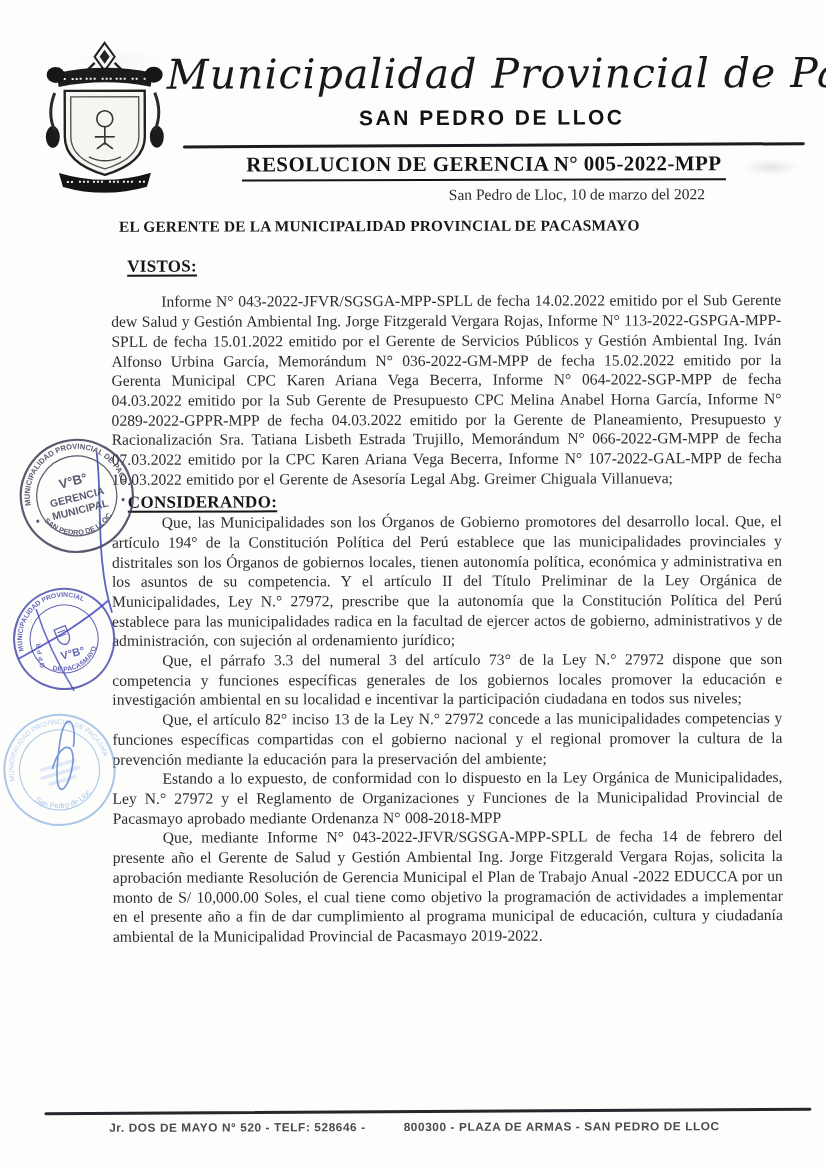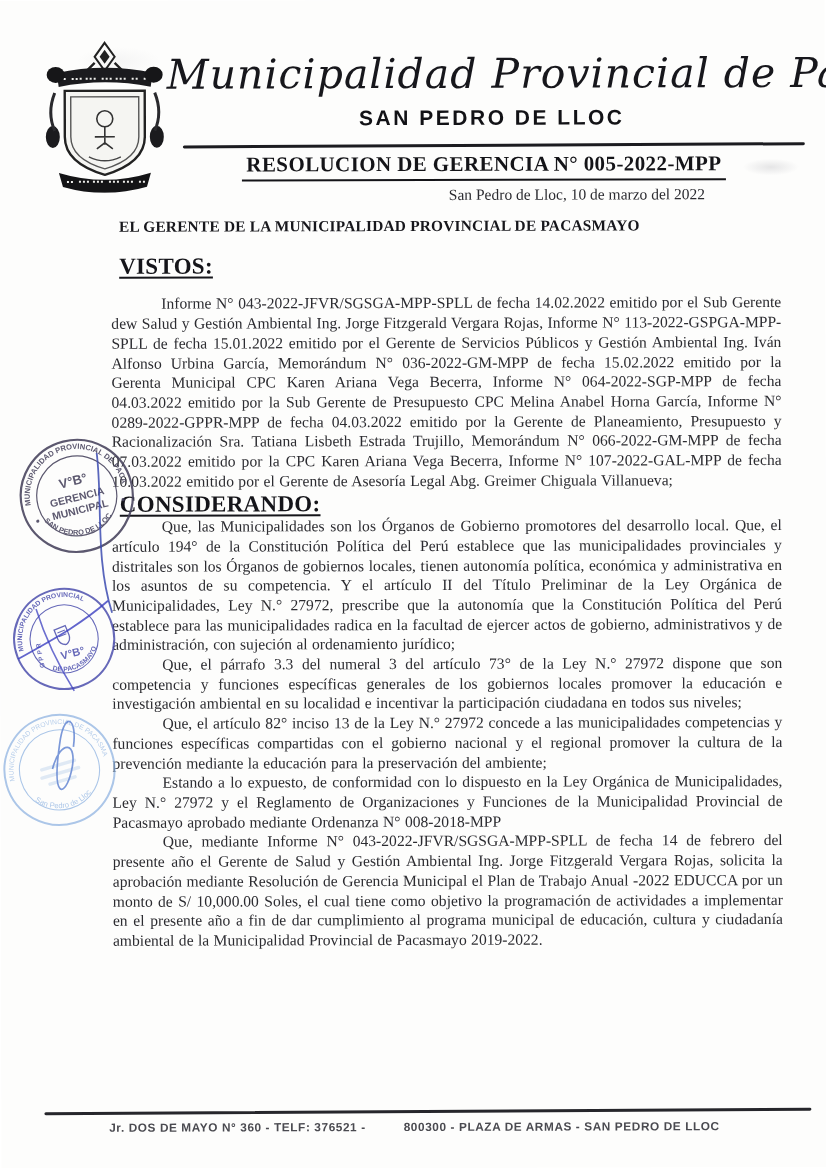--- a/index.html
+++ b/index.html
@@ -56,23 +56,23 @@
   .main{
     position:absolute;left:112px;right:44px;top:216px;
     color:#2c2c31;font-size:15.6px;line-height:19.7px;
   }
   .addressee{
     font-weight:bold;color:#17171c;font-size:15.4px;letter-spacing:.2px;
     margin:0 0 0 8px;
   }
   .sec-heading{
     display:inline-block;
-    font-weight:bold;color:#15151a;font-size:23px;
+    font-weight:bold;color:#15151a;font-size:17px;
     text-decoration:underline;text-underline-offset:3px;text-decoration-thickness:2px;
-    margin:0 0 0 8px;letter-spacing:.3px;
+    margin:0 0 0 16px;letter-spacing:.3px;
   }
   .vistos-heading{margin-top:20px;}
   .considerando-heading{margin-top:4px;}
   .main p{
     margin:0;text-align:justify;text-indent:50px;
     word-spacing:.5px;
   }
   .main p.first{margin-top:16px;}
   
   .stamp{position:absolute;pointer-events:none;}
@@ -207,17 +207,17 @@
     <path d="M 97,22 C 103,70 95,128 112,182" fill="none" stroke="#3c4bb0" stroke-width="1.8" opacity=".85"></path>
 
     <path d="M 18,228 C 46,212 78,196 108,170" fill="none" stroke="#3b3fc0" stroke-width="1.8" opacity=".8"></path>
     <path d="M 36,178 C 46,210 58,234 74,260" fill="none" stroke="#3b3fc0" stroke-width="1.6" opacity=".75"></path>
 
     <path d="M 52,338 c 8,-30 26,-28 19,2 c -6,26 -21,32 -11,-32 c 5,-28 17,-20 13,8" fill="none" stroke="#5b7fd0" stroke-width="1.7" opacity=".8"></path>
   </svg>
 
   <div class="footer-rule"></div>
   <div class="footer-text">
-    <span>Jr. DOS DE MAYO N° 360 - TELF: 376521 -</span>
+    <span>Jr. DOS DE MAYO N° 520 - TELF: 528646 -</span>
     <span>800300 - PLAZA DE ARMAS - SAN PEDRO DE LLOC</span>
   </div>
 
 </div>
 
 </body></html>

